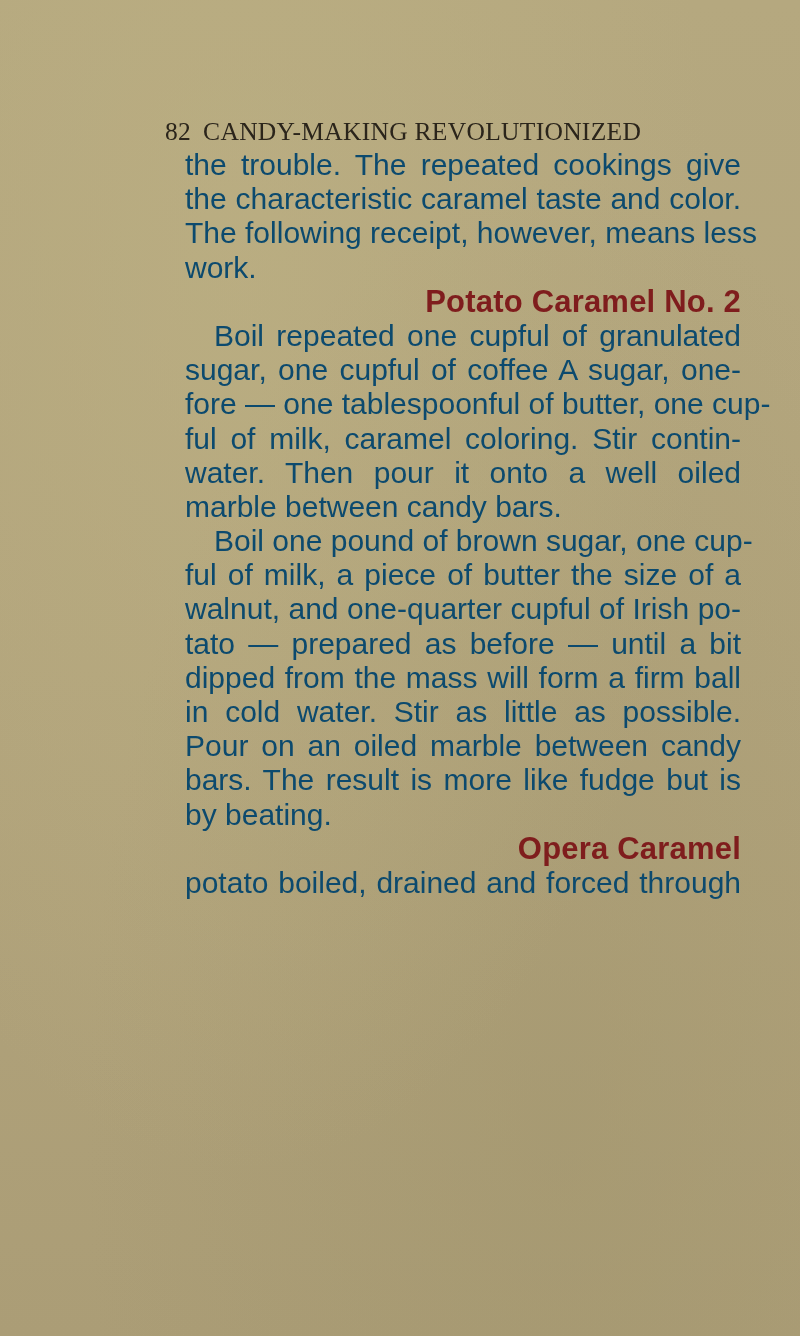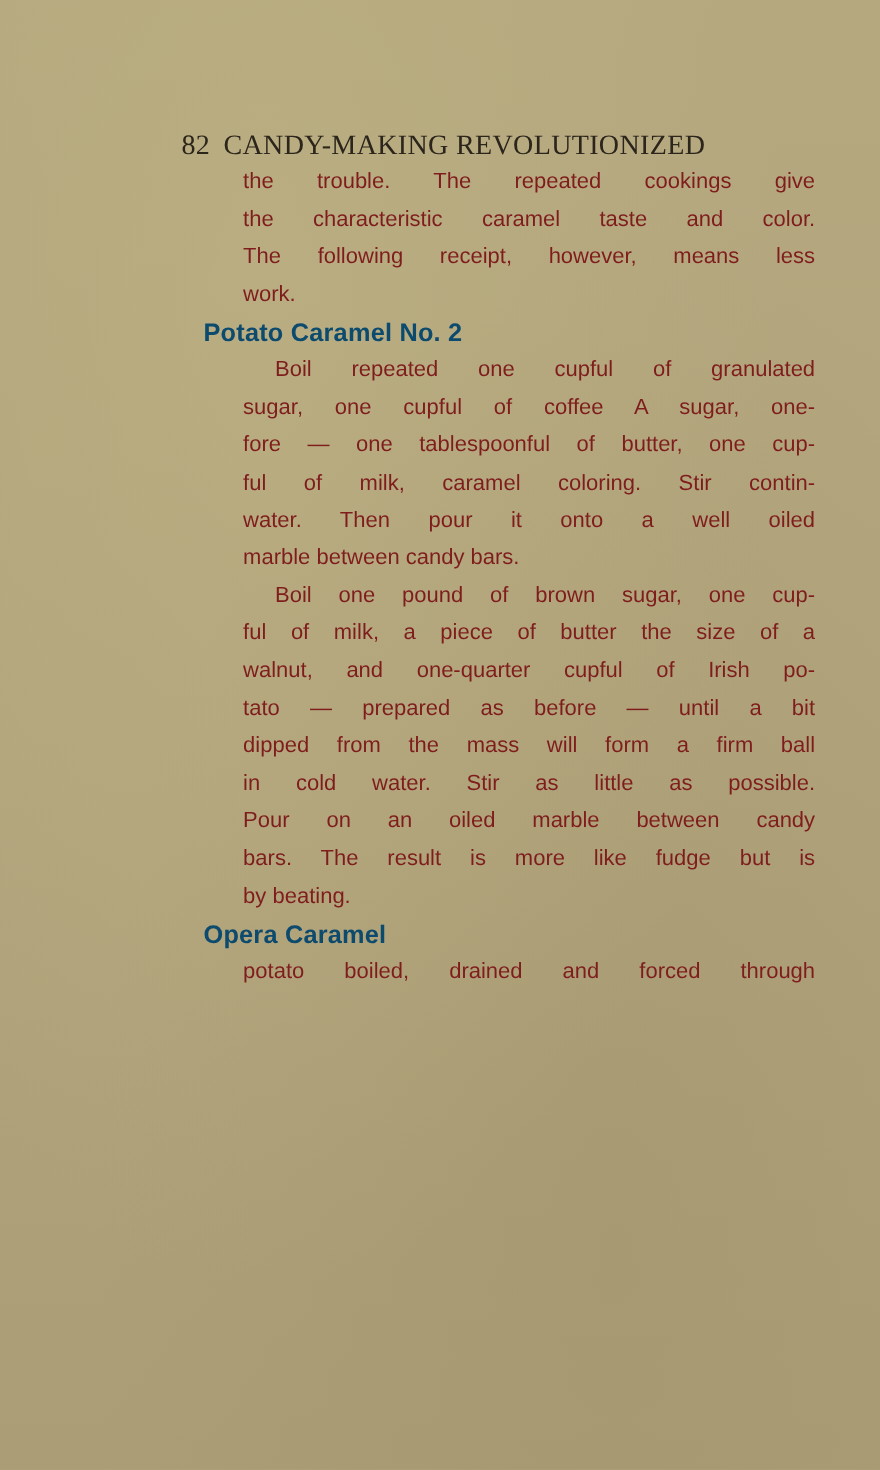--- a/index.html
+++ b/index.html
@@ -42,42 +42,41 @@
       position: absolute;
       left: 185px;
       top: 148px;
       width: 556px;
     }
     .line {
       display: block;
       height: 34.2px;
       line-height: 34.2px;
       font-family: "Liberation Sans", "DejaVu Sans", sans-serif;
-      font-size: 20px;
-      color: #7f1d1d;
+      font-size: 30px;
+      color: #0c4a6e;
       text-align: justify;
       text-align-last: justify;
       white-space: nowrap;
-      margin-left: 36px;
     }
     .line.last {
       text-align-last: left;
     }
     .line.indent {
       padding-left: 29px;
     }
     .heading {
       display: block;
       height: 34.2px;
       line-height: 34.2px;
-      text-align: left;
+      text-align: right;
       font-family: "Liberation Sans", "DejaVu Sans", sans-serif;
-      font-size: 23px;
+      font-size: 31px;
       font-weight: bold;
-      color: #0c4a6e;
+      color: #7f1d1d;
       letter-spacing: 0.2px;
     }
   </style>
 </head>
 <body>
 
 <div class="page">
 
   <div class="running-head">
     <span class="folio">82</span><span>CANDY-MAKING REVOLUTIONIZED</span>

